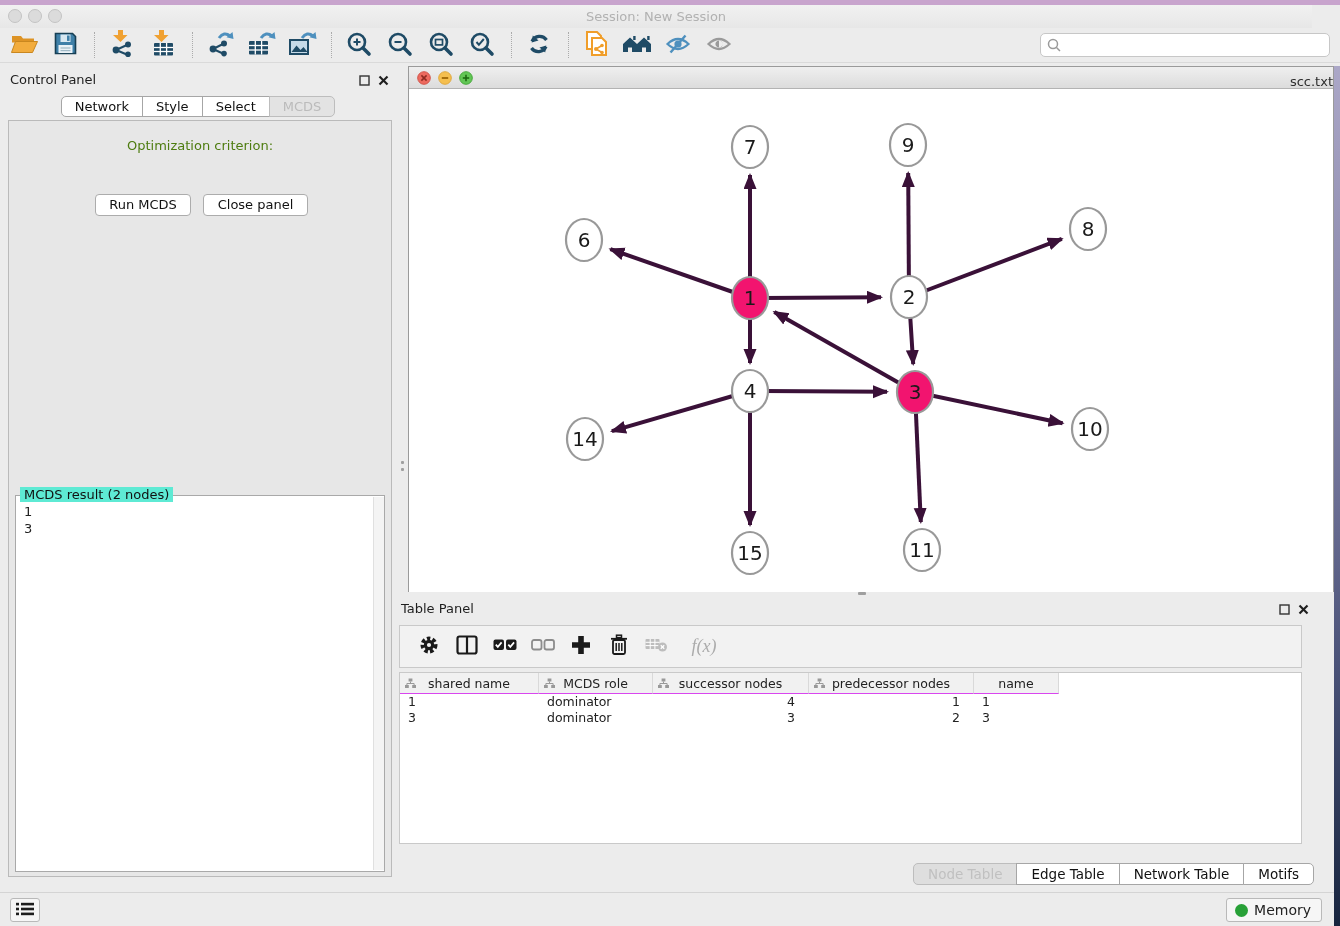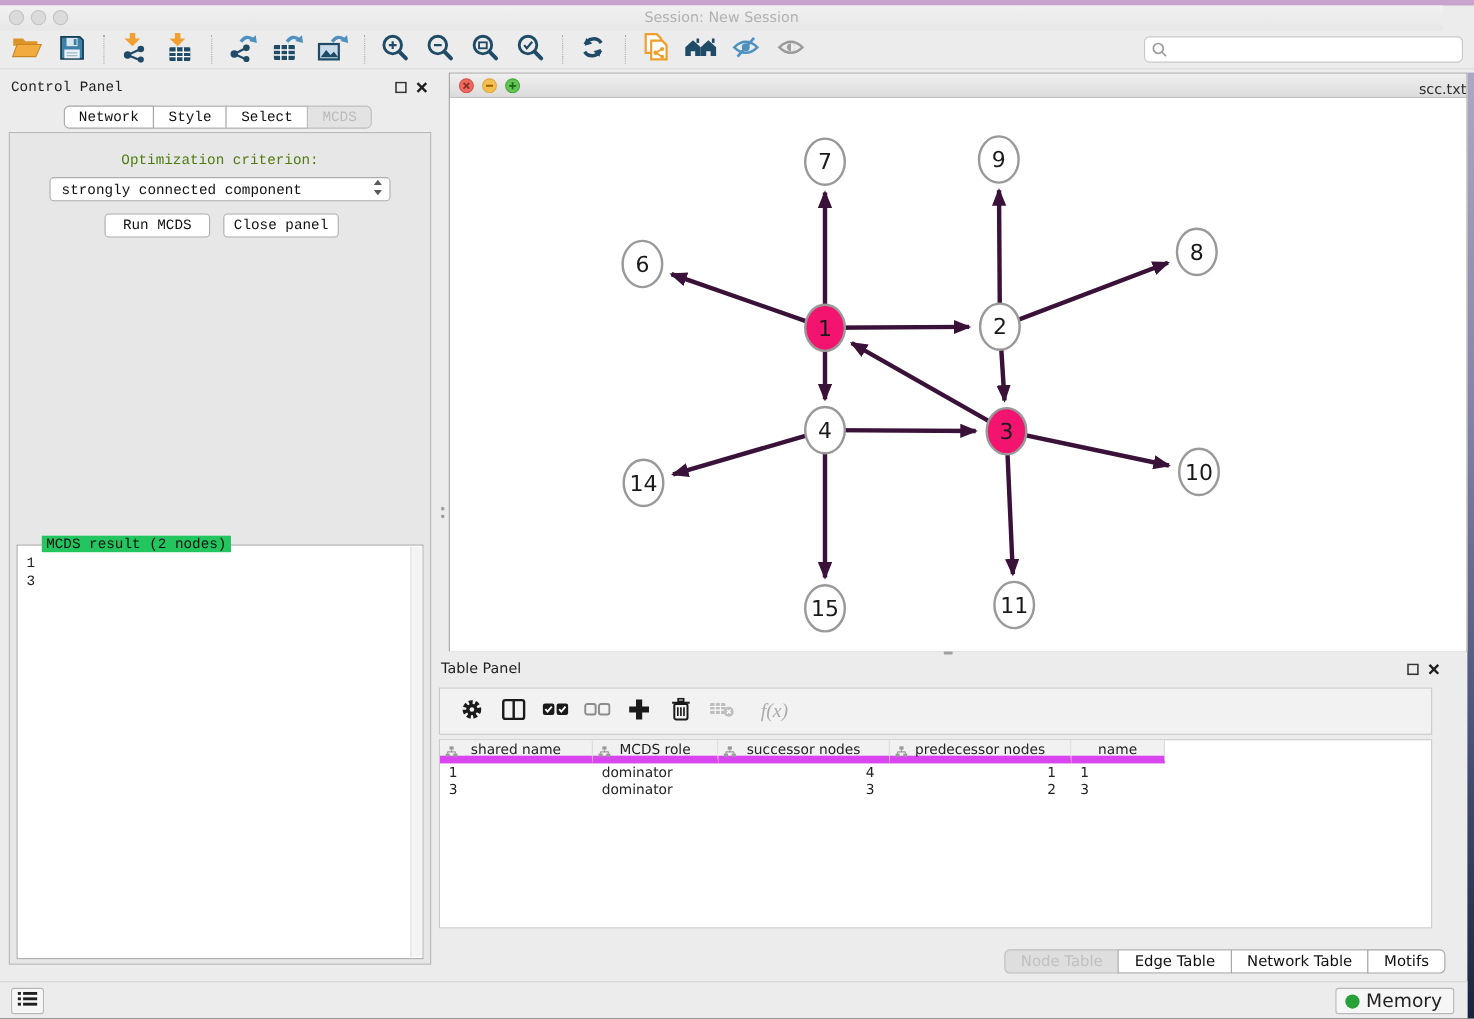--- a/index.html
+++ b/index.html
@@ -26,40 +26,40 @@
     background:#ECECEC; border-bottom:1px solid #DADADA; display:flex; align-items:center; padding-left:8px; }
   .tbtn { width:32px; height:28px; display:flex; align-items:center; justify-content:center; margin-right:9px; }
   .tsep { width:1px; height:26px; border-left:1px dotted #ABABAB; margin:0 11px 0 4px; }
   .search-wrap { margin-left:auto; margin-right:10px; position:relative; }
   .search-input { width:290px; height:24px; border:1px solid #C7C7C7; border-radius:5px;
     background:#FFF; padding:0 8px 0 26px; font-size:13px; outline:none;
     font-family:"DejaVu Sans","Liberation Sans",sans-serif; }
   .search-ico { position:absolute; left:7px; top:5px; }
 
   
-  .cpanel { position:absolute; left:0; top:63px; width:396px; height:823px;font-family:Liberation Mono, monospace; }
+  .cpanel { position:absolute; left:0; top:63px; width:396px; height:823px; }
   .cp-title { position:absolute; left:10px; top:9px; color:#1E1E1E; }
   .cp-float { position:absolute; left:359px; top:11px; } .cp-close { position:absolute; left:378px; top:11px; }
   .cp-tabs { position:absolute; left:0; top:33px; width:100%; display:flex; justify-content:center; }
   .seg { height:21px; line-height:19px; padding:0 13px; background:#FFF; border:1px solid #A6A6A6;
     margin-left:-1px; font-size:13px; color:#111; }
   .seg:first-child { border-radius:5px 0 0 5px; margin-left:0; }
   .seg:last-child { border-radius:0 5px 5px 0; }
   .seg.active { background:#E3E3E3; color:#BBBBBB; border-color:#BDBDBD; }
   .cp-frame { position:absolute; left:8px; top:57px; width:384px; height:757px;
     border:1px solid #BABABA; background:#E7E7E7; }
   .opt-label { position:absolute; top:17px; left:0; right:0; text-align:center; color:#4d7c0f; }
   .dropdown { position:absolute; left:36px; top:40px; width:310px; height:22px; background:#FFF;
     border:1px solid #ADADAD; border-radius:4px; display:flex; align-items:center; padding:0 6px 0 10px; }
   .dropdown .val { flex:1; font-size:13px; color:#111; }
   .btn { position:absolute; height:22px; background:#FFF; border:1px solid #ACACAC; border-radius:4px;
     text-align:center; line-height:20px; font-size:13px; color:#111; }
   .fieldset { position:absolute; left:6px; top:374px; width:370px; height:377px;
     border:1px solid #A9A9A9; background:#FFF; }
-  .fieldset .legend { position:absolute; top:-9px; left:22px; background:#22c55e; padding:0 4px; color:#111; }
+  .fieldset .legend { position:absolute; top:-9px; left:4px; background:#5eead4; padding:0 4px; color:#111; }
   .mcds-lines { position:absolute; left:0; top:3px; right:12px; bottom:0; padding:4px 8px; overflow:hidden; }
   .mcds-lines div { line-height:17px; }
   .vscroll { position:absolute; right:0; top:1px; bottom:1px; width:11px; background:#F4F4F4; border-left:1px solid #E0E0E0; }
 
   
   .split-dot { position:absolute; width:3px; height:3px; background:#9F9F9F; border-radius:1px; }
 
   
   .netwin { position:absolute; left:408px; top:66px; width:926px; height:526px;
     border:1px solid #9A9A9A; background:#FFF; }
@@ -73,40 +73,40 @@
   .tpanel { position:absolute; left:388px; top:596px; width:926px; height:290px; }
   .tp-title { position:absolute; left:13px; top:5px; color:#1E1E1E; }
   .tp-float { position:absolute; left:891px; top:7px; } .tp-close { position:absolute; left:910px; top:7px; }
   .tp-toolbar { position:absolute; left:11px; top:29px; width:903px; height:43px;
     background:#F2F2F2; border:1px solid #C9C9C9; display:flex; align-items:center; padding-left:16px; }
   .tpi { display:flex; align-items:center; justify-content:center; width:26px; height:26px; margin-right:12px; }
   .fx { font-family:Liberation Serif, serif; font-style:italic; font-size:18px; color:#ABABAB; }
   .tp-table { position:absolute; left:11px; top:76px; width:903px; height:172px;
     background:#FFF; border:1px solid #C9C9C9; overflow:hidden; }
   .tp-head { display:flex; height:21px; }
-  .th { background:#F1F1F1; border-bottom:7px solid #d946ef; border-right:1px solid #D9D9D9;
+  .th { background:#F1F1F1; border-bottom:1px solid #d946ef; border-right:1px solid #D9D9D9;
     position:relative; display:flex; align-items:center; justify-content:center; font-size:12.5px; color:#222; }
   .th .tree { position:absolute; left:5px; top:5px; }
   .tp-rows { font-size:12.5px; }
   .tr { display:flex; height:16px; line-height:16px; }
   .td { overflow:hidden; white-space:nowrap; }
   .tp-tabs { position:absolute; left:0; top:267px; width:100%; display:flex; justify-content:flex-end; }
   .seg2 { height:22px; line-height:20px; padding:0 14px; background:#FFF; border:1px solid #A6A6A6;
     margin-left:-1px; font-size:13.5px; color:#111; }
   .seg2:first-child { border-radius:5px 0 0 5px; margin-left:0; }
   .seg2:last-child { border-radius:0 5px 5px 0; }
   .seg2.active { background:#DEDEDE; color:#C0C0C0; border-color:#BDBDBD; }
 
   
   .statusbar { position:absolute; left:0; top:892px; width:1334px; height:34px;
     background:#ECECEC; border-top:1px solid #D4D4D4; }
   .sb-left { position:absolute; left:10px; top:5px; width:30px; height:24px; background:#F6F6F6;
     border:1px solid #B9B9B9; border-radius:3px; display:flex; align-items:center; justify-content:center; }
   .sb-mem { position:absolute; right:12px; top:5px; height:24px; padding:0 10px 0 8px; background:#F6F6F6;
-    border:1px solid #B9B9B9; border-radius:3px; display:flex; align-items:center; gap:6px; font-size:17px; }
+    border:1px solid #B9B9B9; border-radius:3px; display:flex; align-items:center; gap:6px; font-size:14px; }
   .mem-dot { width:13px; height:13px; border-radius:50%; background:#28A138; }
 </style>
 </head>
 <body>
 
 <div class="screen">
   <div class="wp-top"></div>
   <div class="wp-right"></div>
 
   <div class="titlebar">
@@ -293,27 +293,20 @@
           </g>
         </svg></span>
     <div class="cp-tabs" id="cp-tabs">
         <div class="seg">Network</div>
         <div class="seg">Style</div>
         <div class="seg">Select</div>
         <div class="seg active">MCDS</div>
       </div>
     <div class="cp-frame">
       <div class="opt-label">Optimization criterion:</div>
-      <div class="dropdown">
-        <span class="val">strongly connected component</span>
-        <span><svg width="9" height="15" viewBox="0 0 9 15">
-              <path d="M4.5 0.5 L8.2 5.2 H0.8 z" fill="#5A5A5A"></path>
-              <path d="M4.5 14.5 L8.2 9.8 H0.8 z" fill="#5A5A5A"></path>
-            </svg></span>
-      </div>
       <div class="btn" style="left:86px; top:73px; width:96px;">Run MCDS</div>
       <div class="btn" style="left:194px; top:73px; width:105px;">Close panel</div>
       <div class="fieldset">
         <div class="legend">MCDS result (2 nodes)</div>
         <div class="mcds-lines" id="mcds-lines">
             <div>1</div>
             <div>3</div>
           </div>
         <div class="vscroll"></div>
       </div>

